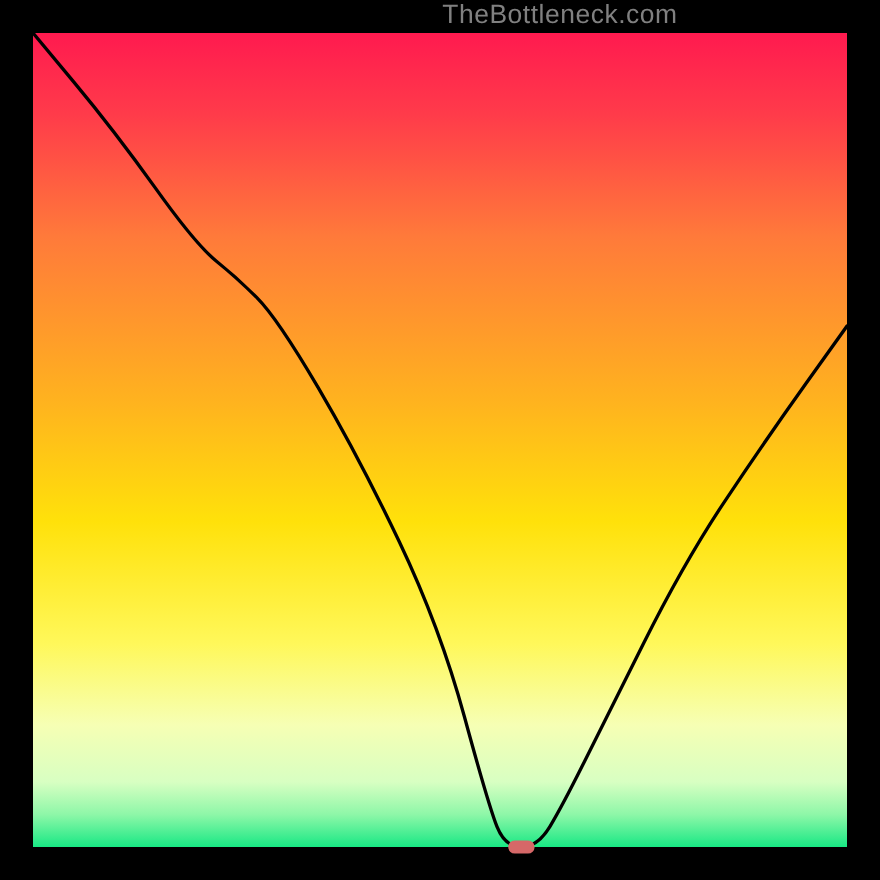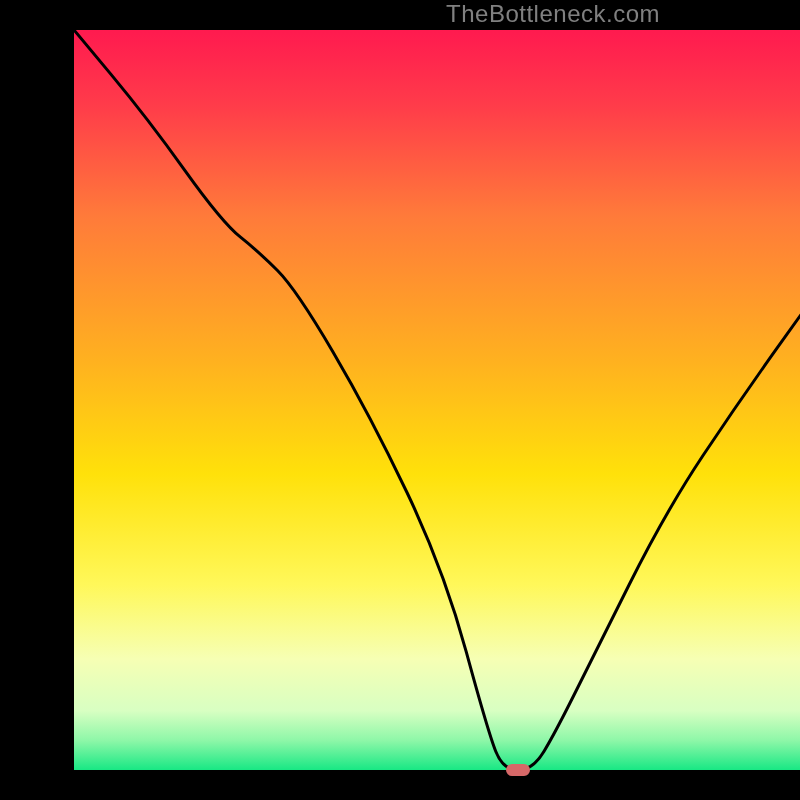--- a/index.html
+++ b/index.html
@@ -8,21 +8,20 @@
     width: 800px;
     height: 800px;
     background: #000;
     overflow: hidden;
   }
   .frame {
     position: relative;
     width: 636px;
     height: 800px;
     background: #000;
-    margin-left: 44px;
   }
   .watermark {
     position: absolute;
     top: 0;
     right: 20px;
     color: #808080;
     font-family: Arial, Helvetica, sans-serif;
     font-size: 24px;
     font-weight: 500;
     letter-spacing: 0.5px;

